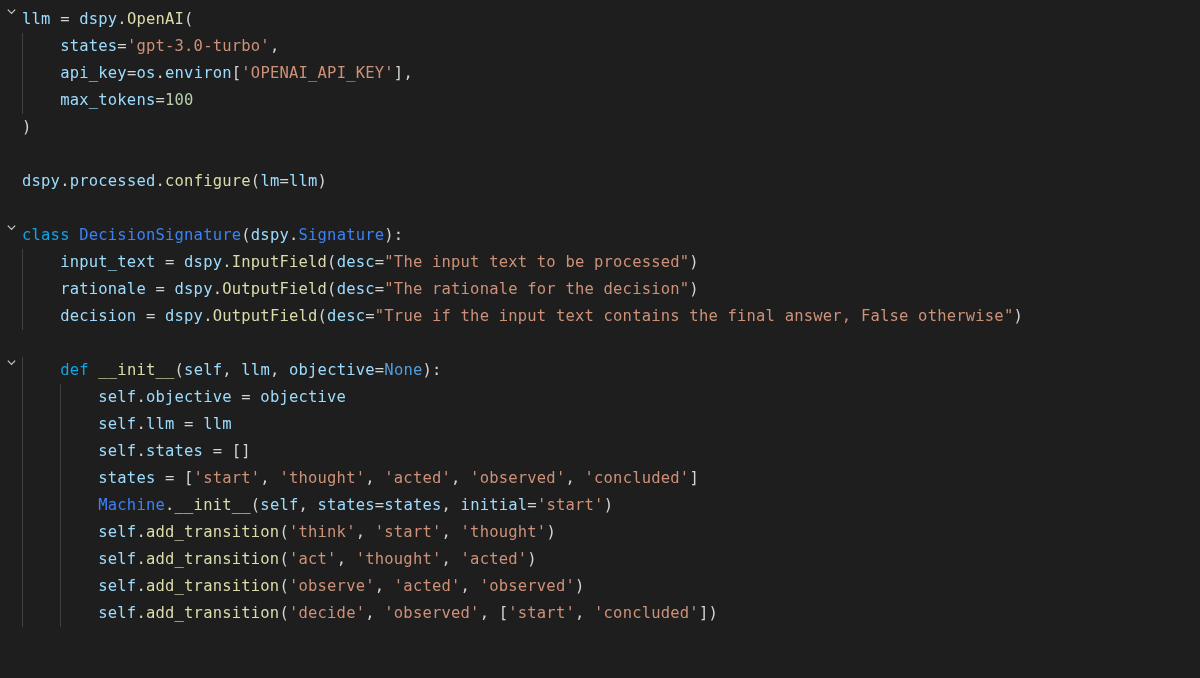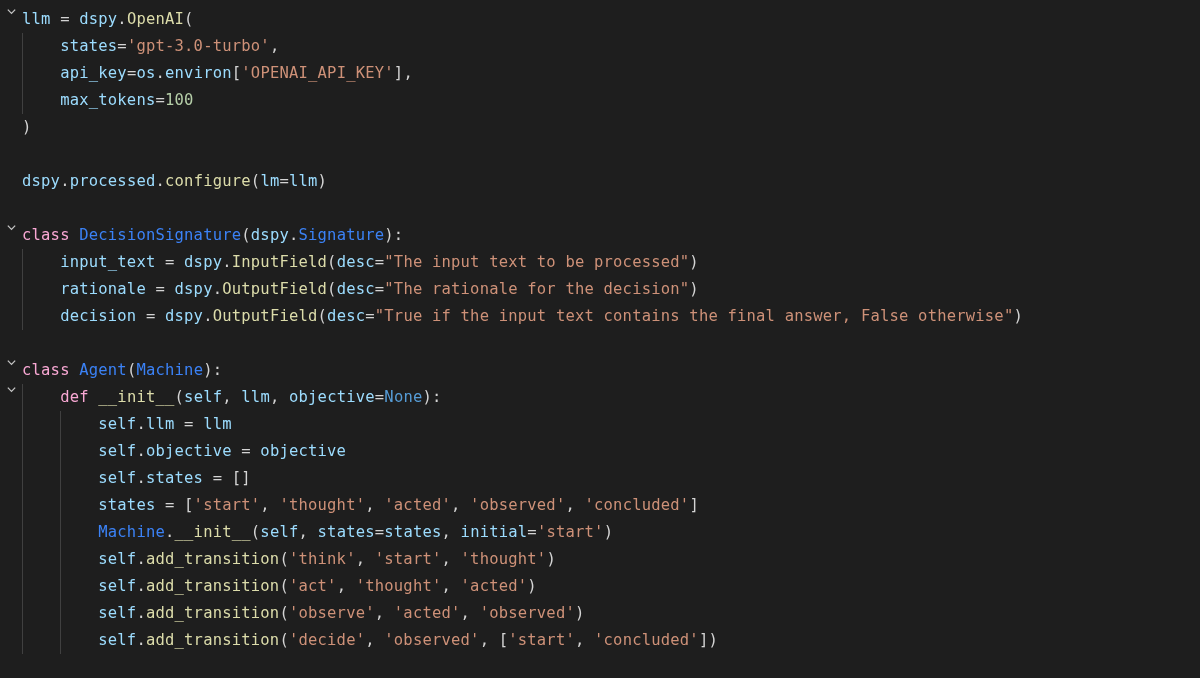--- a/index.html
+++ b/index.html
@@ -29,21 +29,21 @@
     user-select:none;
   }
   .gutter svg { width:11px; height:11px; stroke:#c5c5c5; fill:none; stroke-width:1.4; }
   .code {
     position:relative;
     flex:1;
   }
   
   .ig { position:absolute; top:0; bottom:0; width:1px; background:#404040; }
   
-  .kw      { color:#f9a8d4;margin-top:28px; }   
+  .kw      { color:#0ea5e9;margin-top:28px; }   
   .fn      { color:#dcdcaa; }   
   .cls     { color:#3b82f6; }   
   .var     { color:#9cdcfe; }   
   .self    { color:#9cdcfe; }
   .prop    { color:#9cdcfe; }
   .str     { color:#ce9178; }   
   .num     { color:#b5cea8; }   
   .op      { color:#d4d4d4; }   
   .const   { color:#569cd6;text-align:right; }   
   .plain   { color:#d4d4d4; }
@@ -64,26 +64,23 @@
     <div class="line"><div class="gutter"></div><div class="code"><span class="plain"></span></div></div>
     <div class="line"><div class="gutter"><svg viewBox="0 0 12 12">
           <polyline points="2,4 6,8 10,4"></polyline>
         </svg></div><div class="code"><span class="plain"></span><span class="kw">class</span><span class="plain"> </span><span class="cls">DecisionSignature</span><span class="op">(</span><span class="var">dspy</span><span class="op">.</span><span class="cls">Signature</span><span class="op">):</span></div></div>
     <div class="line"><div class="gutter"></div><div class="code"><div class="ig" style="left: 0px;"></div><span class="plain">    </span><span class="var">input_text</span><span class="op"> = </span><span class="var">dspy</span><span class="op">.</span><span class="fn">InputField</span><span class="op">(</span><span class="var">desc</span><span class="op">=</span><span class="str">"The input text to be processed"</span><span class="op">)</span></div></div>
     <div class="line"><div class="gutter"></div><div class="code"><div class="ig" style="left: 0px;"></div><span class="plain">    </span><span class="var">rationale</span><span class="op"> = </span><span class="var">dspy</span><span class="op">.</span><span class="fn">OutputField</span><span class="op">(</span><span class="var">desc</span><span class="op">=</span><span class="str">"The rationale for the decision"</span><span class="op">)</span></div></div>
     <div class="line"><div class="gutter"></div><div class="code"><div class="ig" style="left: 0px;"></div><span class="plain">    </span><span class="var">decision</span><span class="op"> = </span><span class="var">dspy</span><span class="op">.</span><span class="fn">OutputField</span><span class="op">(</span><span class="var">desc</span><span class="op">=</span><span class="str">"True if the input text contains the final answer, False otherwise"</span><span class="op">)</span></div></div>
     <div class="line"><div class="gutter"></div><div class="code"><span class="plain"></span></div></div>
     <div class="line"><div class="gutter"><svg viewBox="0 0 12 12">
           <polyline points="2,4 6,8 10,4"></polyline>
-        </svg></div><div class="code"><span class="plain"></span><span class="kw">class</span><span class="plain"> </span><span class="cls">Agent</span><span class="op">(</span><span class="cls">Machine</span><span class="op">):</span></div></div>
-    <div class="line"><div class="gutter"><svg viewBox="0 0 12 12">
-          <polyline points="2,4 6,8 10,4"></polyline>
         </svg></div><div class="code"><div class="ig" style="left: 0px;"></div><span class="plain">    </span><span class="kw">def</span><span class="plain"> </span><span class="fn">__init__</span><span class="op">(</span><span class="var">self</span><span class="op">, </span><span class="var">llm</span><span class="op">, </span><span class="var">objective</span><span class="op">=</span><span class="const">None</span><span class="op">):</span></div></div>
+    <div class="line"><div class="gutter"></div><div class="code"><div class="ig" style="left: 0px;"></div><div class="ig" style="left: 37.6px;"></div><span class="plain">        </span><span class="self">self</span><span class="op">.</span><span class="prop">objective</span><span class="op"> = </span><span class="var">objective</span></div></div>
     <div class="line"><div class="gutter"></div><div class="code"><div class="ig" style="left: 0px;"></div><div class="ig" style="left: 37.6px;"></div><span class="plain">        </span><span class="self">self</span><span class="op">.</span><span class="prop">llm</span><span class="op"> = </span><span class="var">llm</span></div></div>
-    <div class="line"><div class="gutter"></div><div class="code"><div class="ig" style="left: 0px;"></div><div class="ig" style="left: 37.6px;"></div><span class="plain">        </span><span class="self">self</span><span class="op">.</span><span class="prop">objective</span><span class="op"> = </span><span class="var">objective</span></div></div>
     <div class="line"><div class="gutter"></div><div class="code"><div class="ig" style="left: 0px;"></div><div class="ig" style="left: 37.6px;"></div><span class="plain">        </span><span class="self">self</span><span class="op">.</span><span class="prop">states</span><span class="op"> = []</span></div></div>
     <div class="line"><div class="gutter"></div><div class="code"><div class="ig" style="left: 0px;"></div><div class="ig" style="left: 37.6px;"></div><span class="plain">        </span><span class="var">states</span><span class="op"> = [</span><span class="str">'start'</span><span class="op">, </span><span class="str">'thought'</span><span class="op">, </span><span class="str">'acted'</span><span class="op">, </span><span class="str">'observed'</span><span class="op">, </span><span class="str">'concluded'</span><span class="op">]</span></div></div>
     <div class="line"><div class="gutter"></div><div class="code"><div class="ig" style="left: 0px;"></div><div class="ig" style="left: 37.6px;"></div><span class="plain">        </span><span class="cls">Machine</span><span class="op">.</span><span class="fn">__init__</span><span class="op">(</span><span class="var">self</span><span class="op">, </span><span class="var">states</span><span class="op">=</span><span class="var">states</span><span class="op">, </span><span class="var">initial</span><span class="op">=</span><span class="str">'start'</span><span class="op">)</span></div></div>
     <div class="line"><div class="gutter"></div><div class="code"><div class="ig" style="left: 0px;"></div><div class="ig" style="left: 37.6px;"></div><span class="plain">        </span><span class="self">self</span><span class="op">.</span><span class="fn">add_transition</span><span class="op">(</span><span class="str">'think'</span><span class="op">, </span><span class="str">'start'</span><span class="op">, </span><span class="str">'thought'</span><span class="op">)</span></div></div>
     <div class="line"><div class="gutter"></div><div class="code"><div class="ig" style="left: 0px;"></div><div class="ig" style="left: 37.6px;"></div><span class="plain">        </span><span class="self">self</span><span class="op">.</span><span class="fn">add_transition</span><span class="op">(</span><span class="str">'act'</span><span class="op">, </span><span class="str">'thought'</span><span class="op">, </span><span class="str">'acted'</span><span class="op">)</span></div></div>
     <div class="line"><div class="gutter"></div><div class="code"><div class="ig" style="left: 0px;"></div><div class="ig" style="left: 37.6px;"></div><span class="plain">        </span><span class="self">self</span><span class="op">.</span><span class="fn">add_transition</span><span class="op">(</span><span class="str">'observe'</span><span class="op">, </span><span class="str">'acted'</span><span class="op">, </span><span class="str">'observed'</span><span class="op">)</span></div></div>
     <div class="line"><div class="gutter"></div><div class="code"><div class="ig" style="left: 0px;"></div><div class="ig" style="left: 37.6px;"></div><span class="plain">        </span><span class="self">self</span><span class="op">.</span><span class="fn">add_transition</span><span class="op">(</span><span class="str">'decide'</span><span class="op">, </span><span class="str">'observed'</span><span class="op">, [</span><span class="str">'start'</span><span class="op">, </span><span class="str">'concluded'</span><span class="op">])</span></div></div>
   </div>
 
 </body></html>

